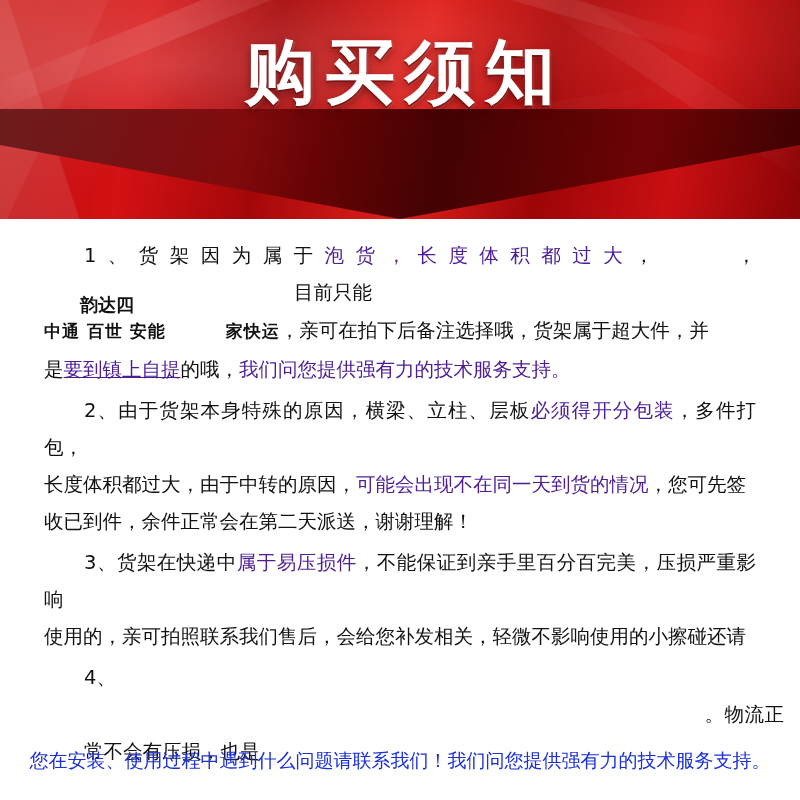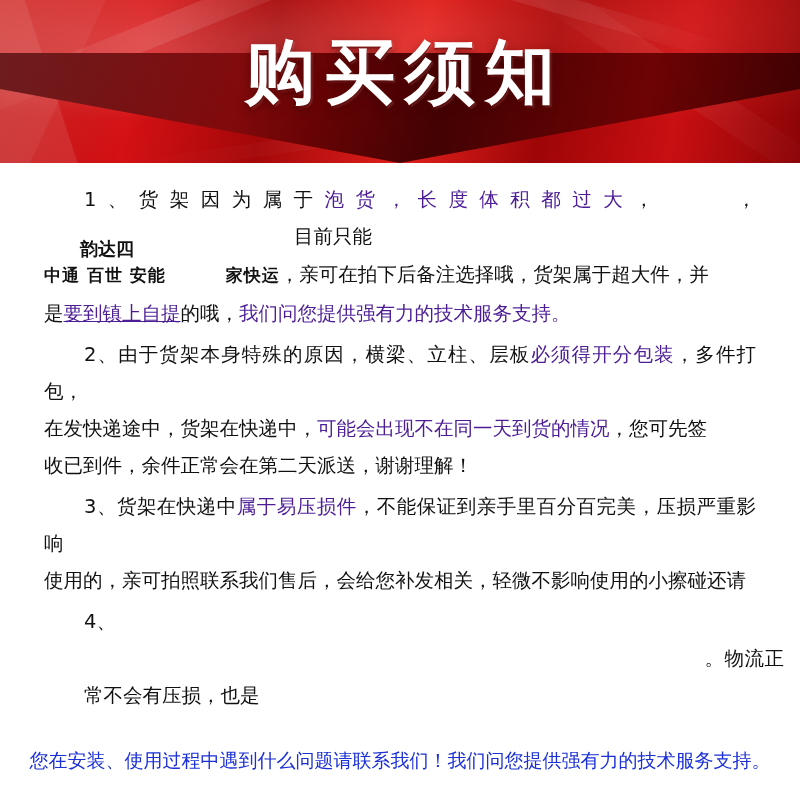--- a/index.html
+++ b/index.html
@@ -17,21 +17,21 @@
     position: relative;
     width: 800px;
     height: 800px;
     background: #ffffff;
   }
 
   
   .banner {
     position: relative;
     width: 800px;
-    height: 163px;
+    height: 219px;
     overflow: hidden;
     background: #c2410c;
   }
   .banner-bg {
     position: absolute;
     inset: 0;
     background:
       linear-gradient(115deg, rgba(255,255,255,0.06) 0 12%, rgba(0,0,0,0) 12.2% 40%),
       linear-gradient(72deg, rgba(255,255,255,0.10) 0 9%, rgba(0,0,0,0) 9.2% 30%),
       linear-gradient(100deg, #b5090c 0%, #d41114 18%, #a40709 34%, #e0201c 52%, #9d0507 68%, #c90f12 84%, #8a0406 100%);
@@ -185,21 +185,21 @@
       <p class="para" style="margin:0;">
         <span>是</span><span class="red u">要到镇上自提</span><span>的哦，</span><span class="red">我们问您提供强有力的技术服务支持。</span>
       </p>
     </div>
 
     <div class="para">
       <p class="para indent" style="margin:0;">
         <span>2、</span><span>由于货架本身特殊的原因，横梁、立柱、层板</span><span class="red">必须得开分包装</span><span>，多件打包，</span>
       </p>
       <p class="para" style="margin:0;">
-        <span>在发快递途中，货架在快递中，</span><span class="red">可能会出现不在同一天到货的情况</span><span>，您可先签</span>
+        <span>长度体积都过大，由于中转的原因，</span><span class="red">可能会出现不在同一天到货的情况</span><span>，您可先签</span>
       </p>
       <p class="para" style="margin:0;">
         <span>收已到件，余件正常会在第二天派送，谢谢理解！</span>
       </p>
     </div>
 
     <div class="para">
       <p class="para indent" style="margin:0;">
         <span>3、</span><span>货架在快递中</span><span class="red">属于易压损件</span><span>，不能保证到亲手里百分百完美，压损严重影响</span>
       </p>

